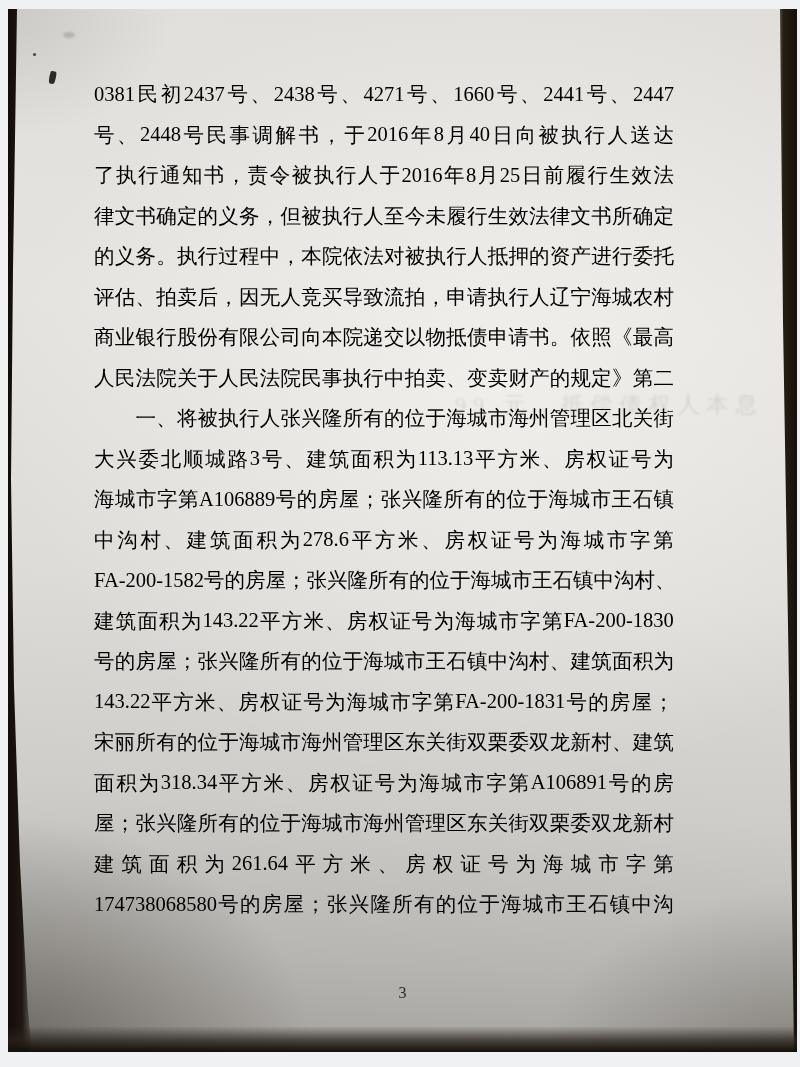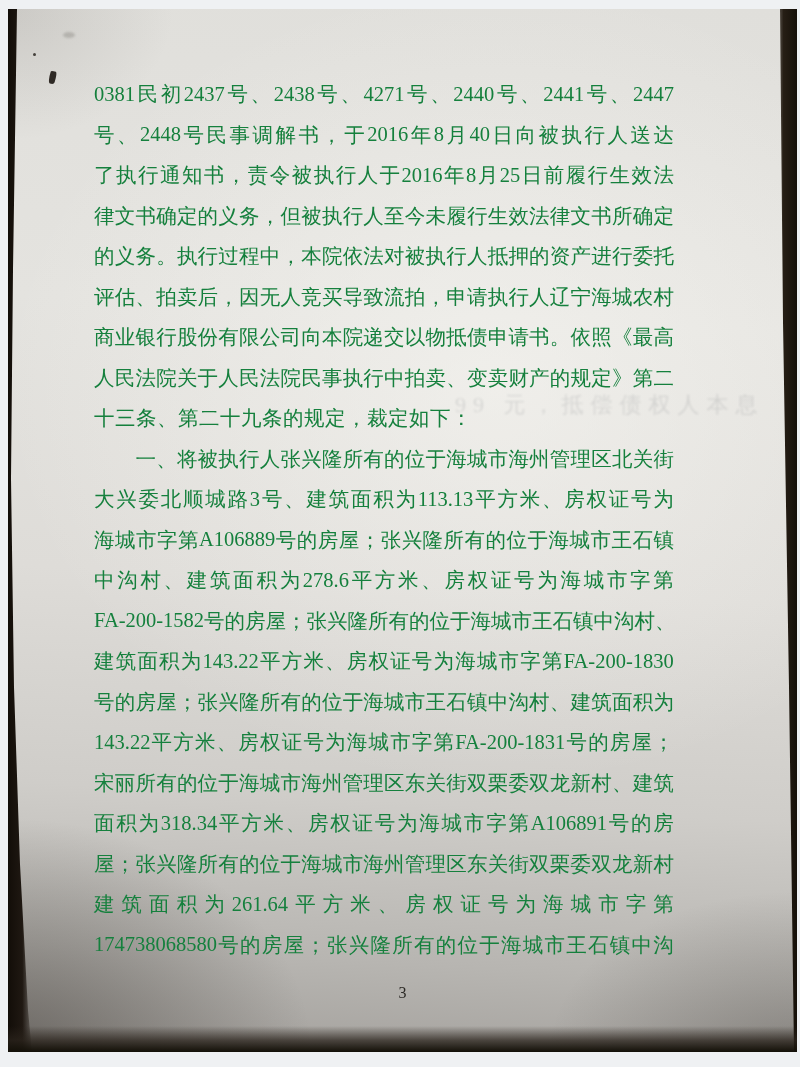--- a/index.html
+++ b/index.html
@@ -39,21 +39,21 @@
   .speck1{position:absolute;left:25px;top:44px;width:3px;height:3px;background:#45413c;border-radius:50%;}
   .speck2{
     position:absolute;left:41px;top:62px;width:7px;height:13px;background:#2f2a25;
     border-radius:70% 30% 60% 40%/10% 80% 20% 90%;
     transform:rotate(18deg);
   }
   .speck3{position:absolute;left:55px;top:23px;width:12px;height:6px;background:rgba(110,106,100,0.30);border-radius:50%;filter:blur(1px);}
   
   .text-col{
     position:absolute;left:94px;top:74px;width:580px;
-    font-size:20.5px;color:#15803d;
+    font-size:20.5px;color:#000000;
   }
   .line{
     display:flex;justify-content:space-between;align-items:center;
     height:40.5px;white-space:nowrap;
   }
   .line.left-last{display:block;line-height:40.5px;letter-spacing:0.5px;}
   
   .bleed{
     position:absolute;left:455px;top:390px;width:320px;
     font-size:22px;letter-spacing:7px;color:#3f444d;
@@ -85,21 +85,21 @@
       <span>初</span>
       <span>2437</span>
       <span>号</span>
       <span>、</span>
       <span>2438</span>
       <span>号</span>
       <span>、</span>
       <span>4271</span>
       <span>号</span>
       <span>、</span>
-      <span>2440</span>
+      <span>1660</span>
       <span>号</span>
       <span>、</span>
       <span>2441</span>
       <span>号</span>
       <span>、</span>
       <span>2447</span>
     </div>
   <div class="line">
       <span>号</span>
       <span>、</span>
@@ -297,21 +297,20 @@
       <span>卖</span>
       <span>财</span>
       <span>产</span>
       <span>的</span>
       <span>规</span>
       <span>定</span>
       <span>》</span>
       <span>第</span>
       <span>二</span>
     </div>
-  <div class="line left-last">十三条、第二十九条的规定，裁定如下：</div>
   <div class="line">
       <span>　</span>
       <span>　</span>
       <span>一</span>
       <span>、</span>
       <span>将</span>
       <span>被</span>
       <span>执</span>
       <span>行</span>
       <span>人</span>

